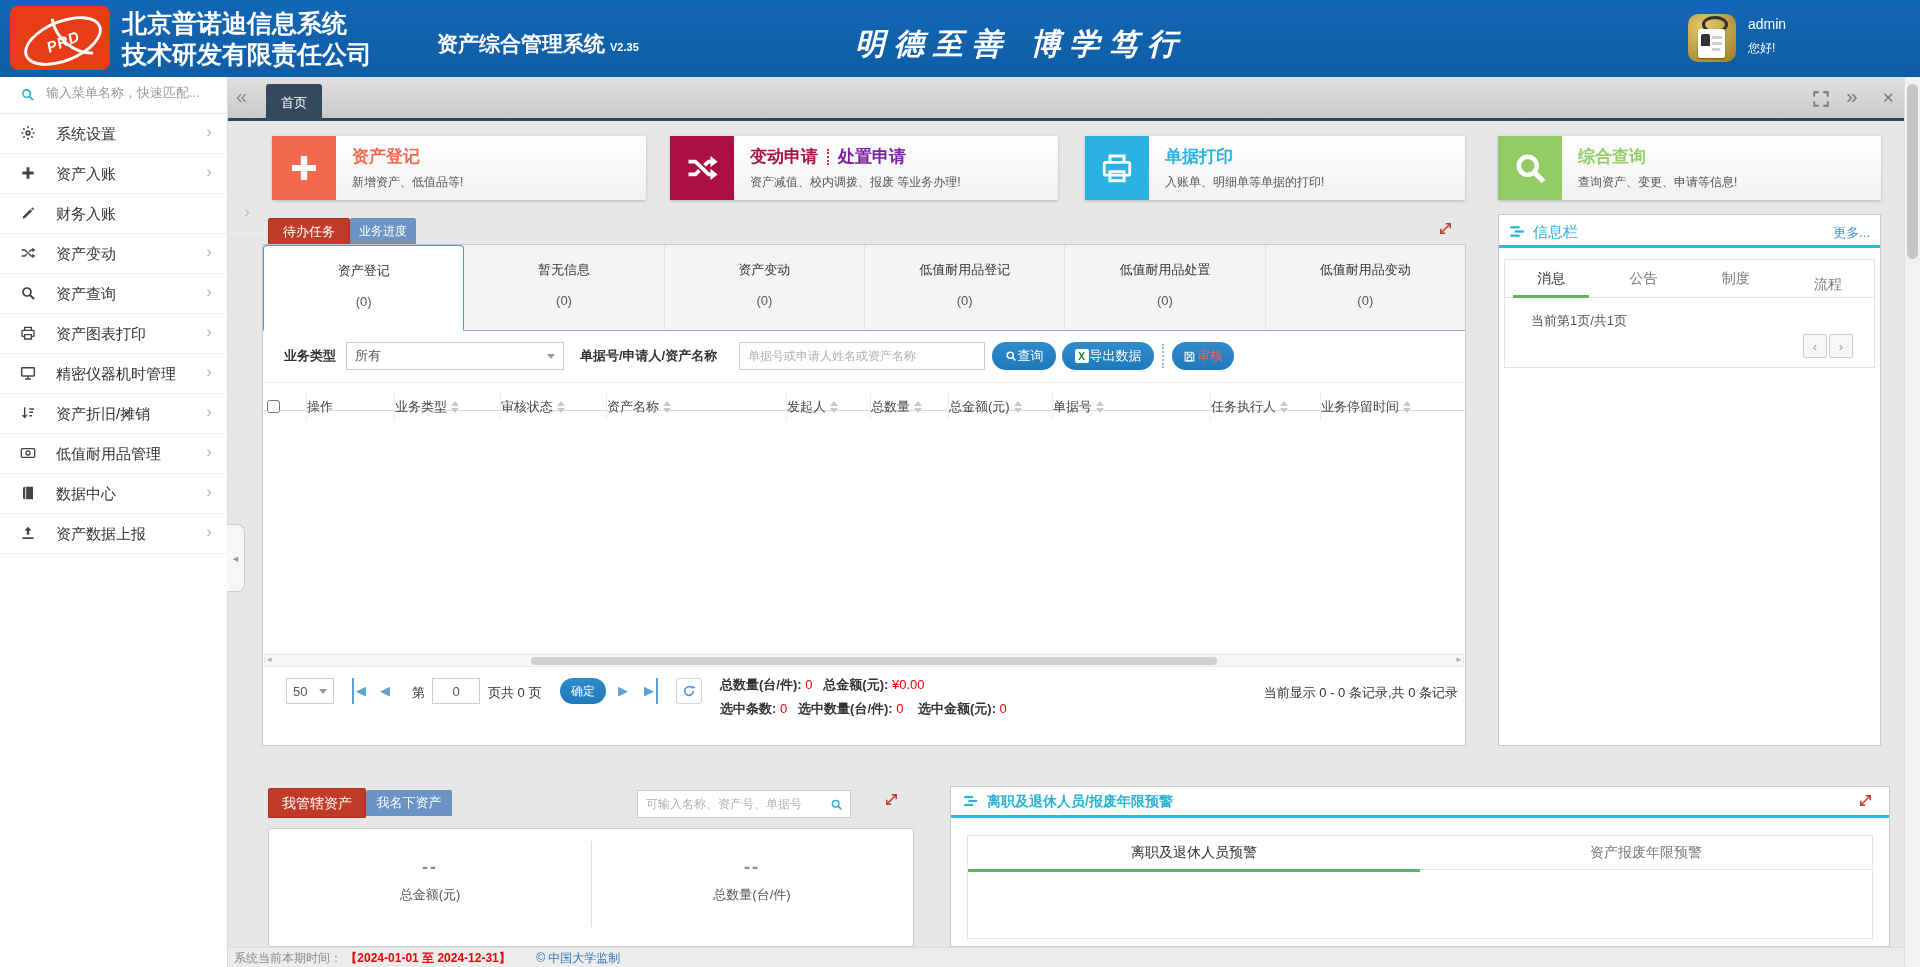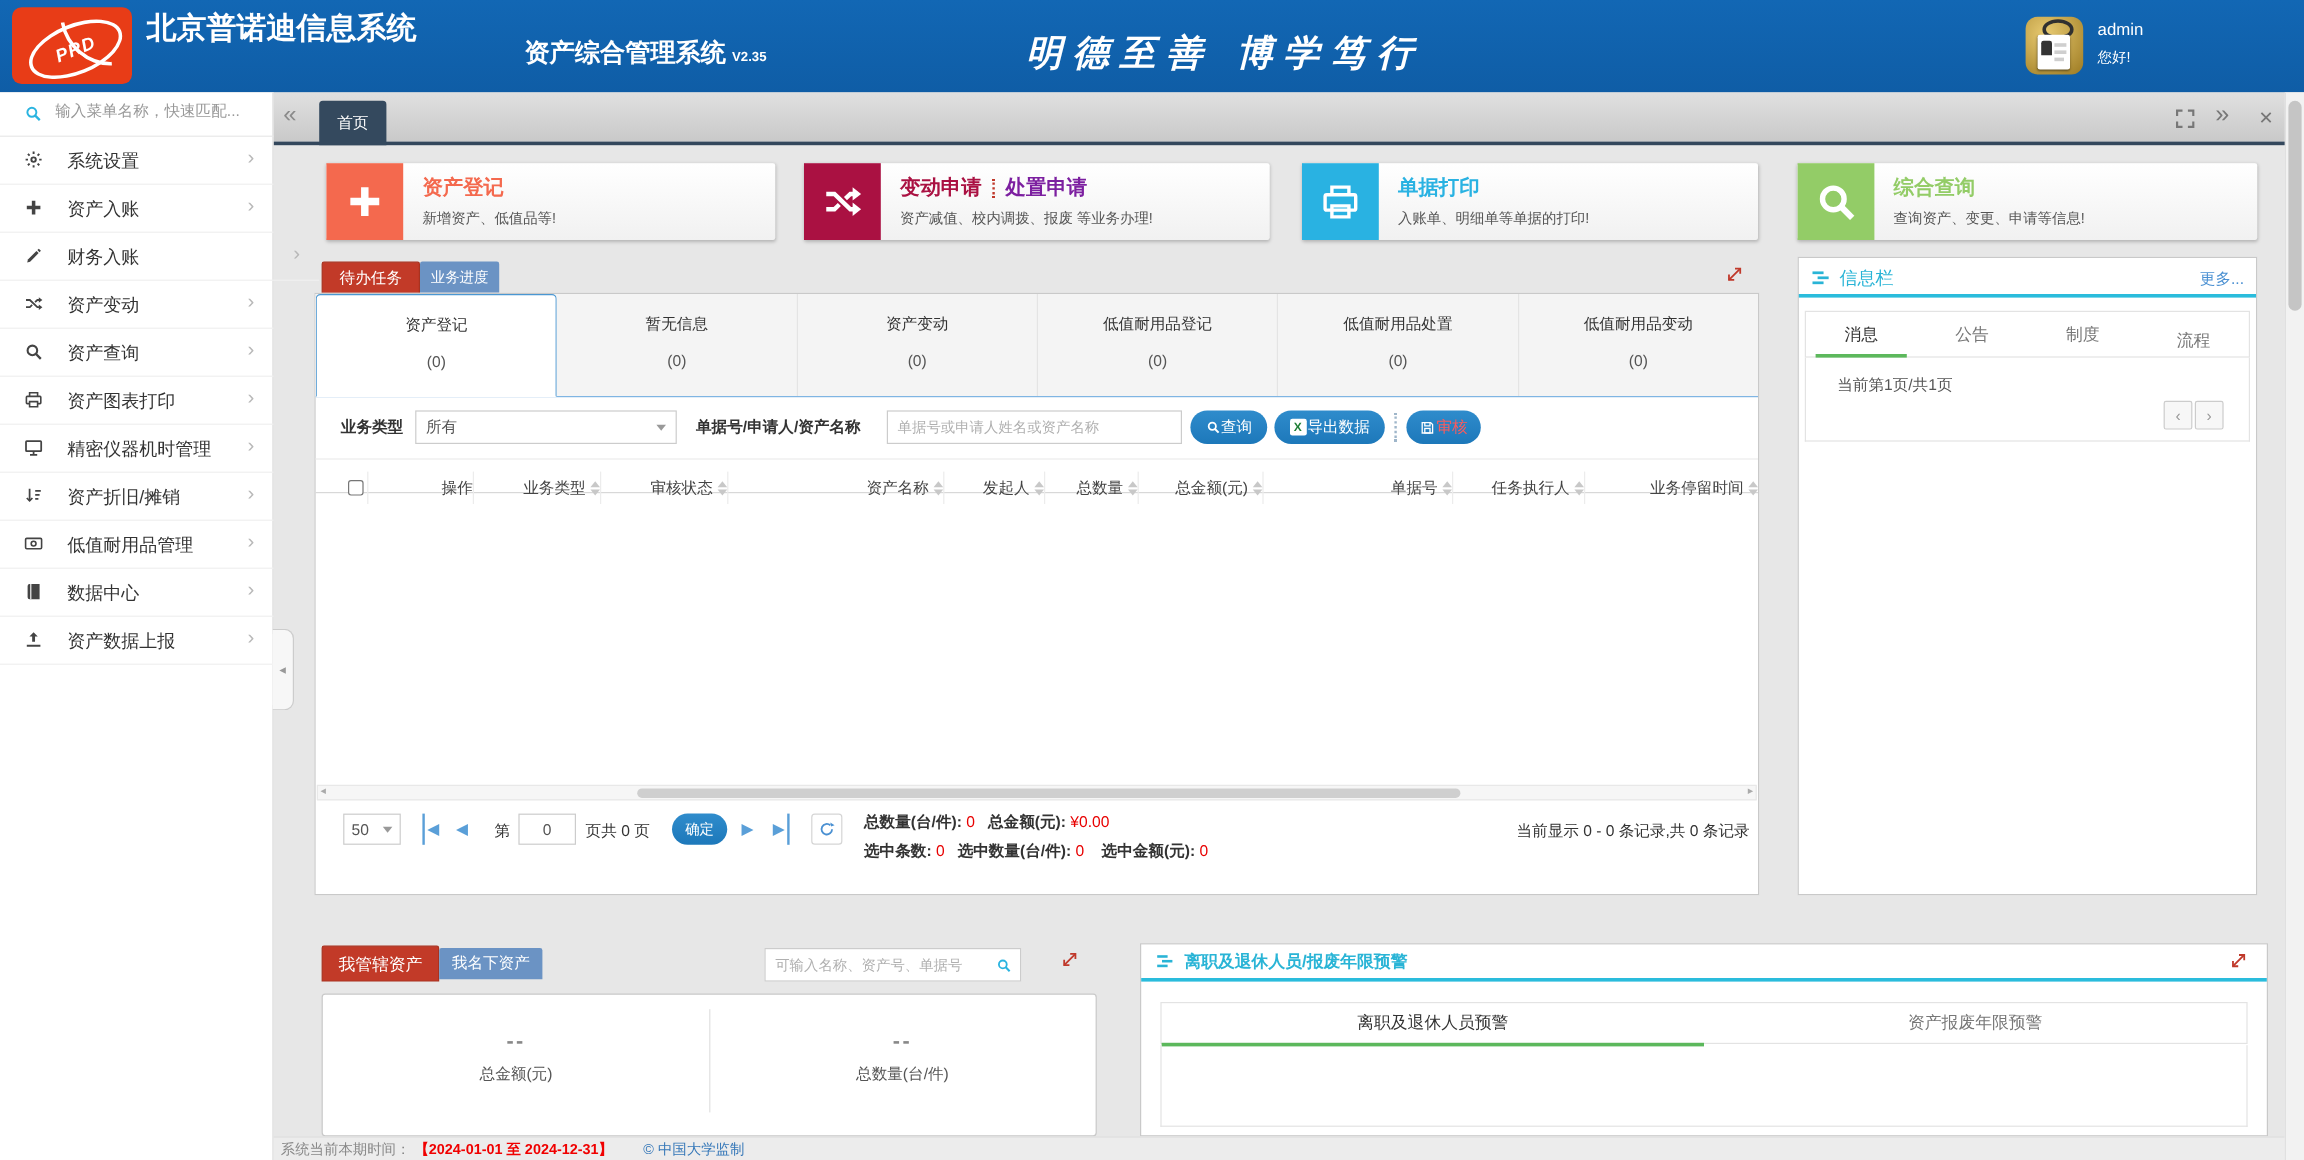--- a/index.html
+++ b/index.html
@@ -72,21 +72,21 @@
   .inputbox{border:1px solid #ccc;background:#fff;height:28px;box-sizing:border-box;}
   .inputbox input{width:100%;height:100%;border:0;outline:0;padding:0 8px;font-size:12px;color:#555;
                   font-family:inherit;box-sizing:border-box;background:transparent;}
   .inputbox input::placeholder{color:#b0b0b0;}
   .bluebtn{background:linear-gradient(#2f8ccc,#1d78ba);color:#fff;font-size:13px;height:28px;border-radius:14px;
            display:flex;align-items:center;justify-content:center;gap:1px;box-sizing:border-box;}
   .excel-chip{display:inline-flex;width:14px;height:14px;background:#fff;color:#1e7e34;font-weight:bold;font-size:10px;
               border-radius:2px;align-items:center;justify-content:center;}
   .caret-down{width:0;height:0;border-left:4px solid transparent;border-right:4px solid transparent;border-top:5px solid #999;}
   .thead{display:flex;height:27px;border-bottom:1px solid #d8d8d8;border-top:1px solid #ececec;align-items:center;}
-  .th{display:flex;align-items:center;justify-content:flex-end;height:100%;border-right:1px solid #ececec;
+  .th{display:flex;align-items:center;justify-content:flex-start;height:100%;border-right:1px solid #ececec;
       font-size:13px;color:#444;gap:4px;box-sizing:border-box;margin-top:20px;}
   .sortico{display:inline-flex;flex-direction:column;gap:2px;}
   .tri-up{width:0;height:0;border-left:4px solid transparent;border-right:4px solid transparent;border-bottom:5px solid #c8c8c8;}
   .tri-dn{width:0;height:0;border-left:4px solid transparent;border-right:4px solid transparent;border-top:5px solid #c8c8c8;}
   .hscroll{background:#f6f6f6;border:1px solid #e8e8e8;}
   .hthumb{position:absolute;top:2px;height:8px;background:#cfcfcf;border-radius:4px;}
   .pgico{color:#5a9fd8;font-size:13px;line-height:26px;}
   .pg-first{border-left:2px solid #5a9fd8;padding-left:2px;}
   .pg-last{border-right:2px solid #5a9fd8;padding-right:2px;}
   .statline{font-size:13px;white-space:nowrap;}
@@ -117,20 +117,21 @@
 
   <div class="abs hdr">
     <div class="abs logo-box">
       <div class="logo-swoosh"></div>
       <div class="logo-ring">
         <span class="logo-txt">PRD</span>
       </div>
     </div>
     <div class="abs company">
       <div>北京普诺迪信息系统</div>
+      <div>技术研发有限责任公司</div>
     </div>
     <div class="abs systitle">
       <span>资产综合管理系统</span><span class="sysver">V2.35</span>
     </div>
     <div class="abs motto">明德至善 博学笃行</div>
     <div class="abs avatar">
       <div class="lanyard"></div>
       <div class="idcard">
         <div class="idperson"></div>
         <div class="idline" style="top:7px;"></div>
@@ -559,21 +560,21 @@
     <span class="abs morelink" style="right:10px;top:9px;">更多...</span>
     <div class="abs panel-hd-line" style="left:0;top:30px;width:381px;"></div>
 
     <div class="abs tabs-box" style="left:5px;top:44px;width:371px;height:39px;align-items:center;">
       <div class="t on" style="height:39px;line-height:39px;">
         <span>消息</span>
         <div class="greenline" style="position:absolute;left:8px;right:8px;bottom:0;"></div>
       </div>
       <div class="t" style="height:39px;line-height:39px;"><span>公告</span></div>
       <div class="t" style="height:39px;line-height:39px;"><span>制度</span></div>
-      <div class="t" style="height:27px;line-height:39px;font-family:Liberation Serif, serif;"><span>流程</span></div>
+      <div class="t" style="height:27px;line-height:39px;"><span>流程</span></div>
     </div>
 
     <div class="abs" style="left:5px;top:83px;width:371px;height:70px;border:1px solid #e3e3e3;border-top:0;box-sizing:border-box;">
       <div style="font-size:13px;color:#555;padding:14px 0 0 26px;">当前第1页/共1页</div>
       <div class="pager-btn abs" style="left:298px;top:36px;">
           <span>‹</span>
         </div>
       <div class="pager-btn abs" style="left:324px;top:36px;">
           <span>›</span>
         </div>

